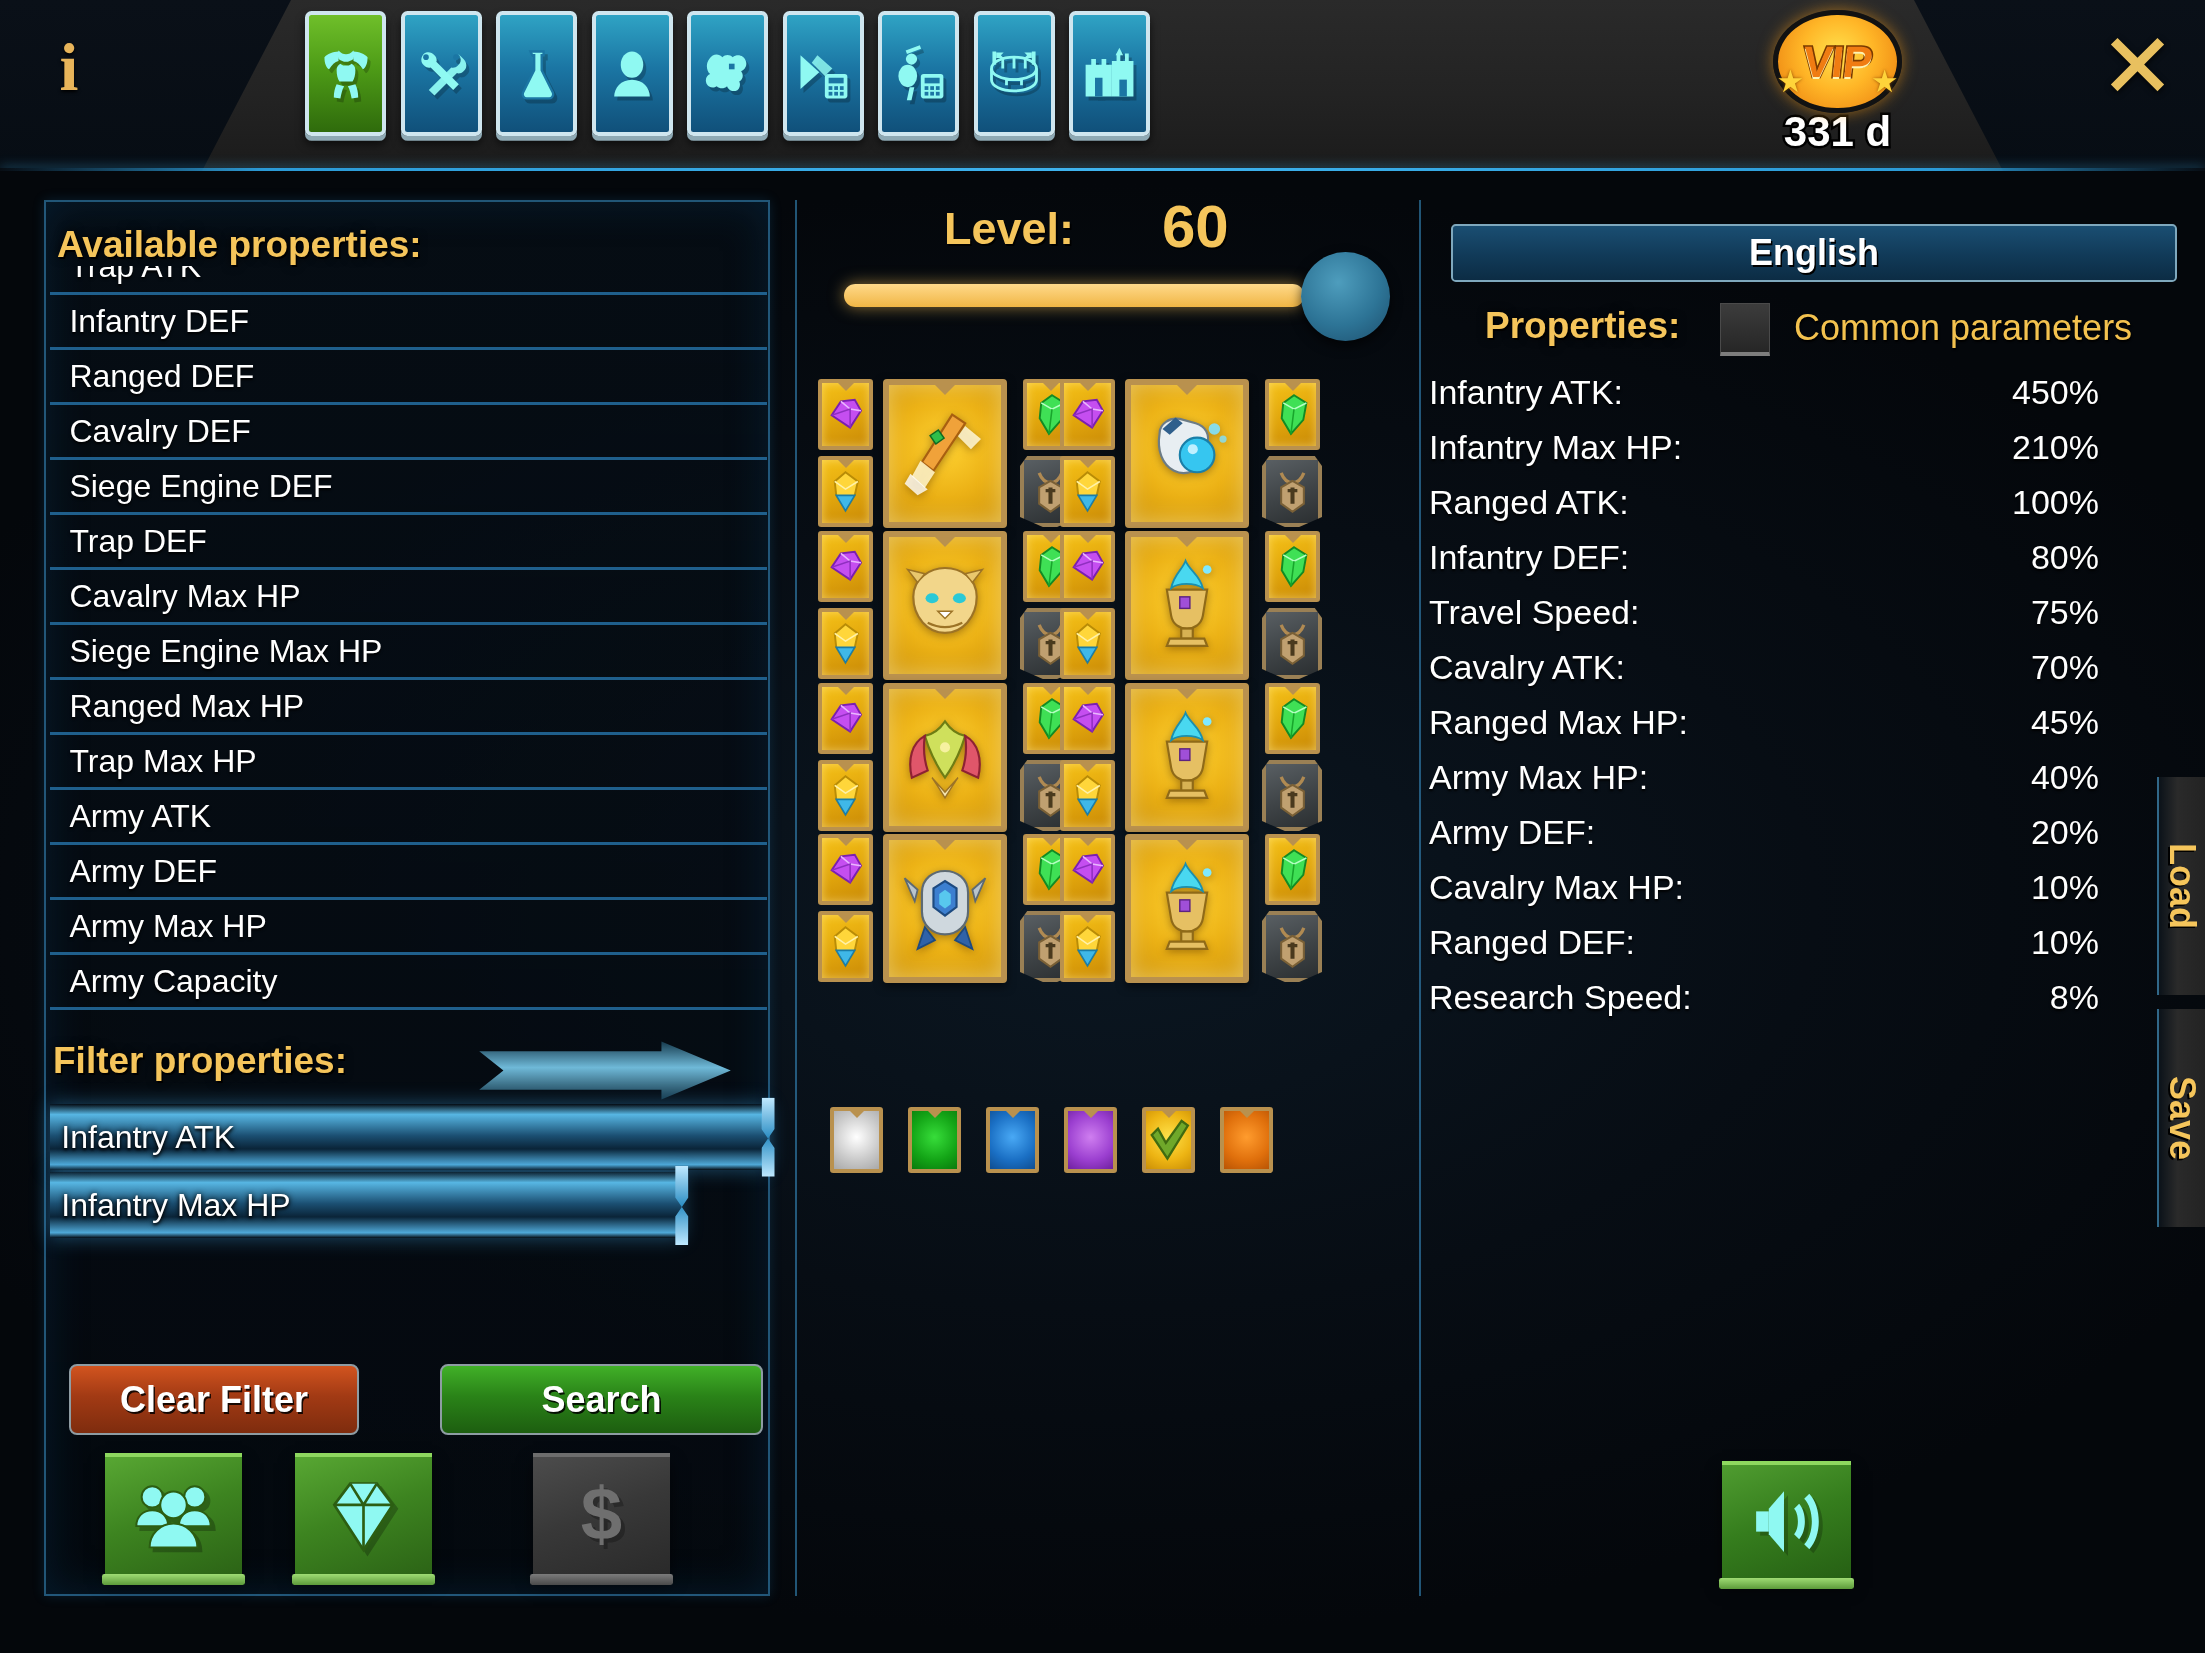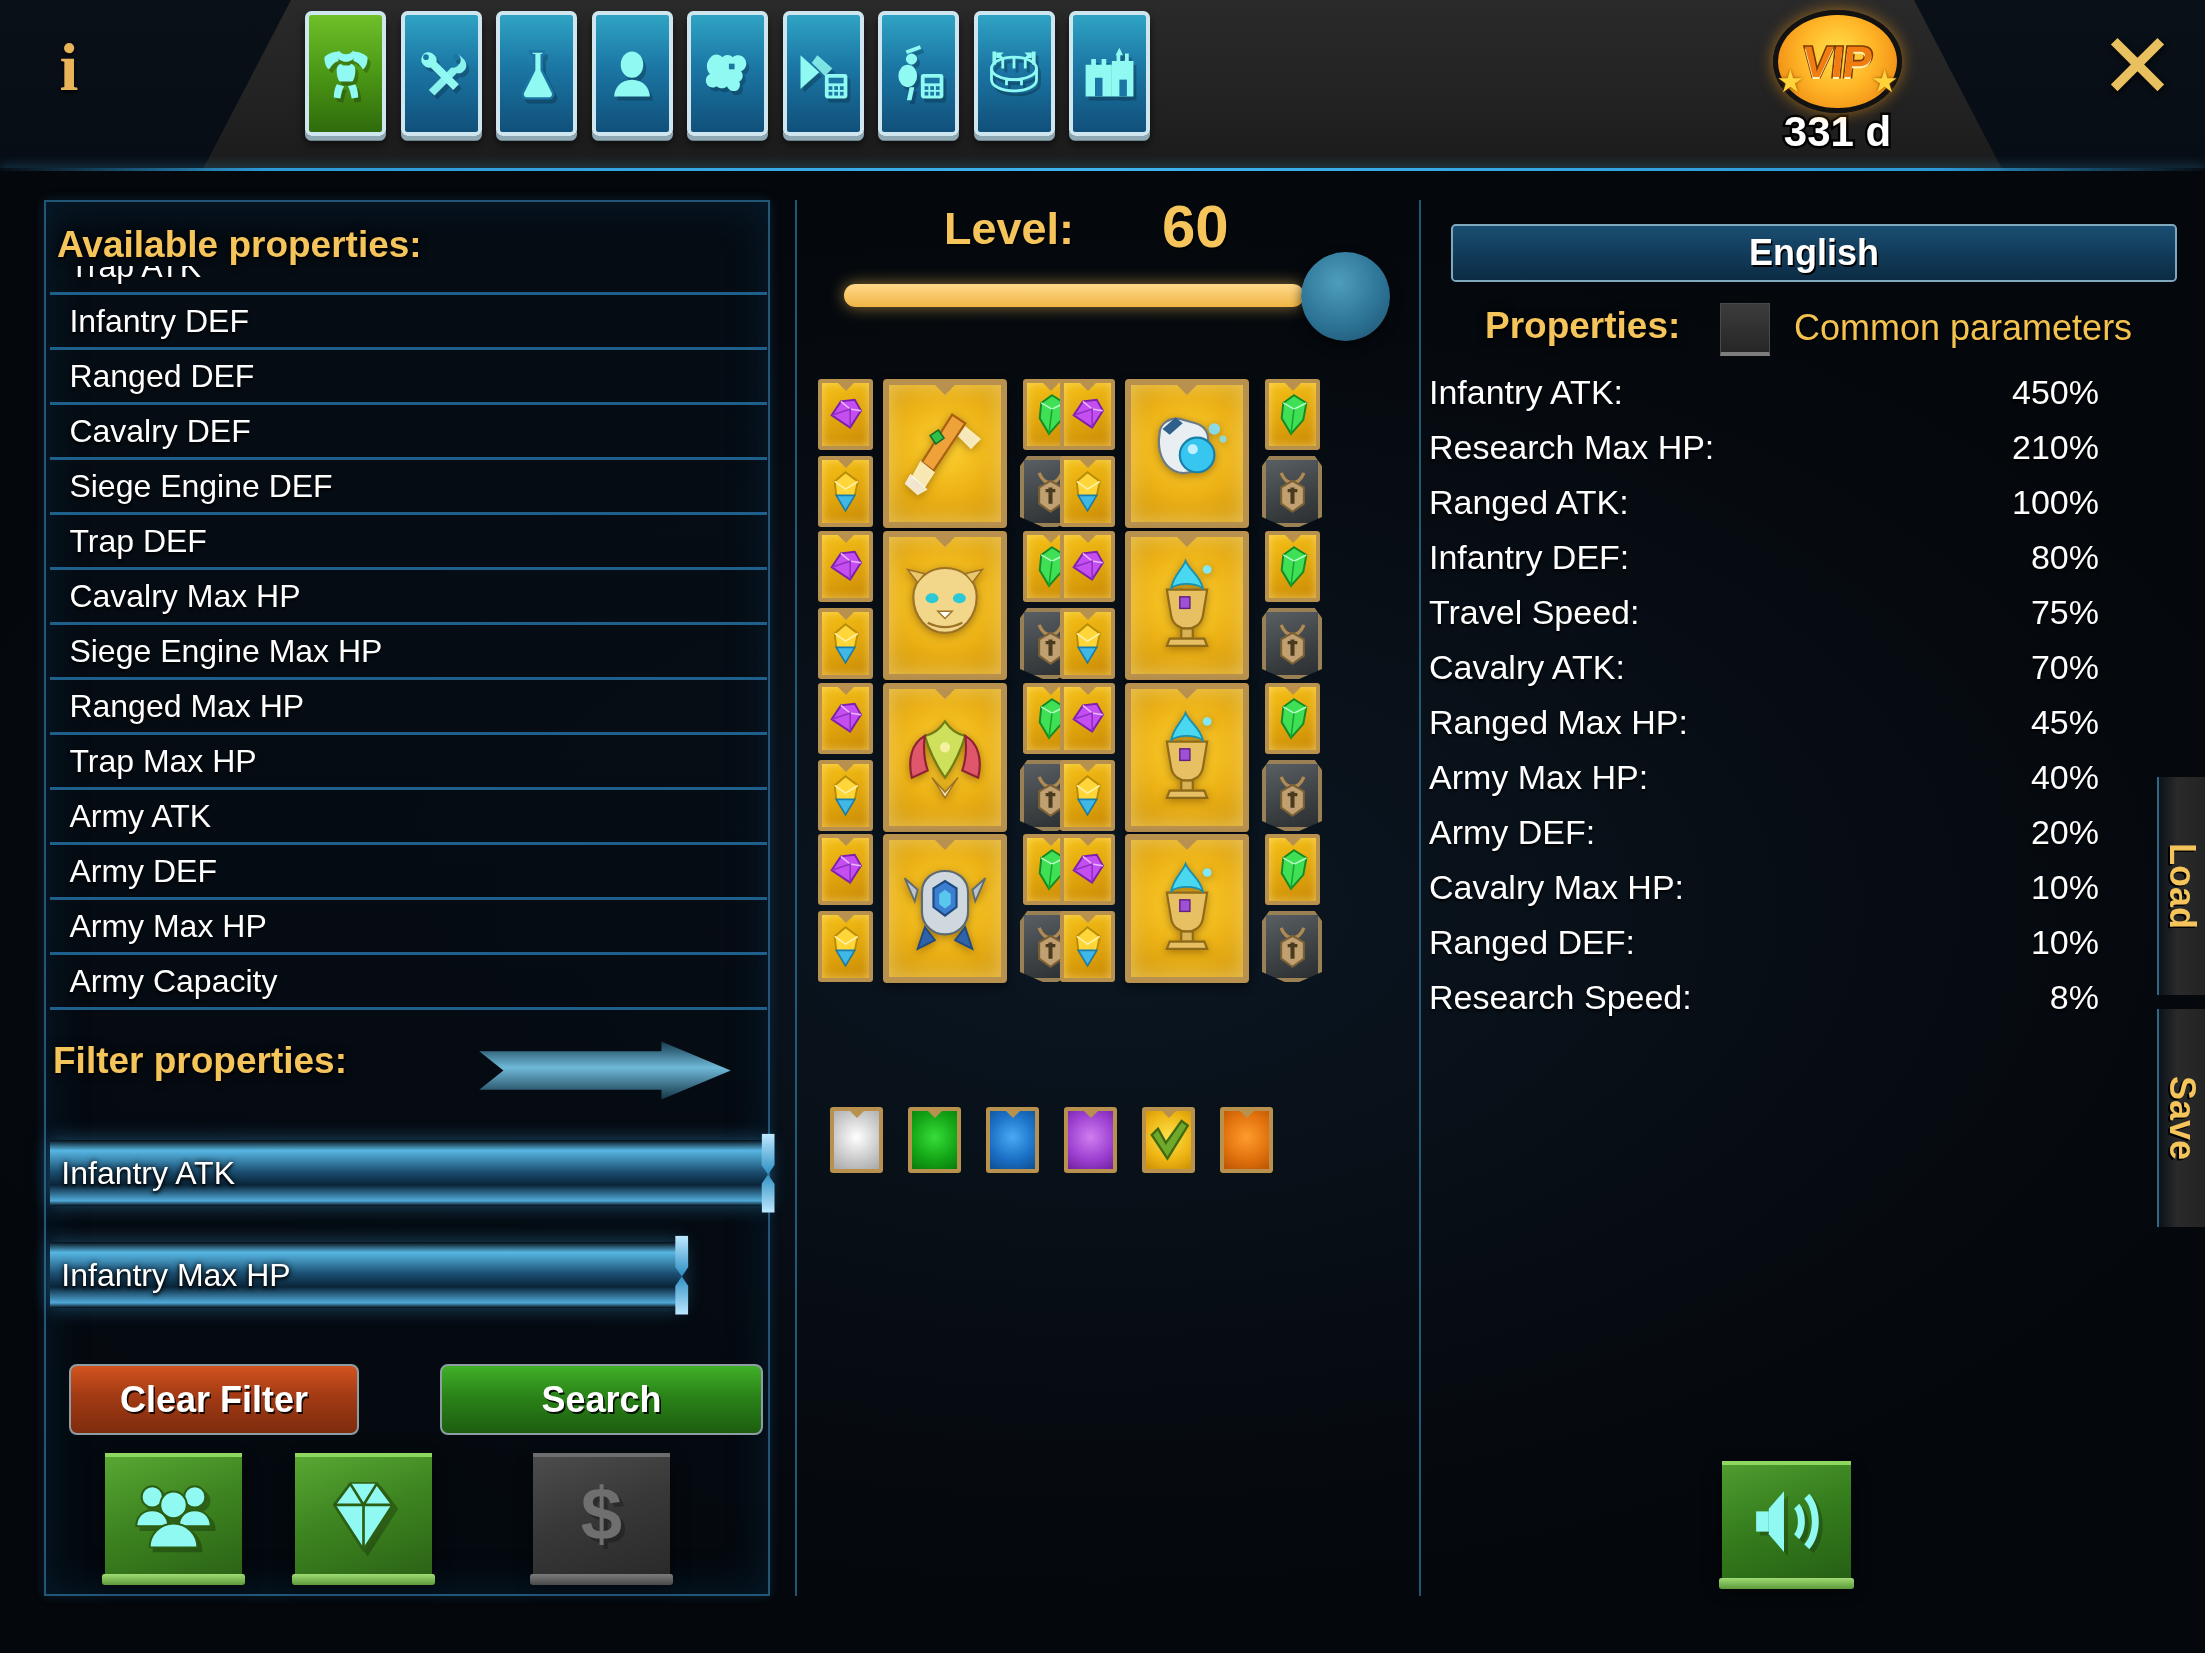--- a/index.html
+++ b/index.html
@@ -122,21 +122,21 @@
 
   #filter-title { position:absolute; left:53px; top:1040px;text-align:right; }
   #filter-arrow {
     position:absolute; left:476px; top:1035px; width:258px; height:71px; cursor:pointer;
   }
   #filter-arrow svg { width:258px; height:71px; }
 
   #filter-list { position:absolute; left:50px; top:1104px; width:718px; }
   .filter-row {
     position:relative; height:66px; margin-bottom:2.4px; cursor:pointer;
-    display:flex; align-items:center;margin-top:36px;
+    display:flex; align-items:center;
   }
   .filter-fill {
     position:absolute; left:0; top:0; height:66px;
     background:linear-gradient(180deg,
       rgba(5,20,32,.1) 0%,
       #57b6e3 16%,
       #1b4f72 48%,
       #0a2438 68%,
       #4fa9d8 92%,
       rgba(5,20,32,.1) 100%);
@@ -1017,21 +1017,21 @@
   <div class="section-title" id="props-title">Properties:</div>
   <div id="common-check"></div>
   <div id="common-label">Common parameters</div>
 
   <div id="props-list">
       <div class="stat-row hl">
         <span>Infantry ATK:</span>
         <span class="stat-val">450%</span>
       </div>
       <div class="stat-row hl">
-        <span>Research Max HP:</span>
+        <span>Infantry Max HP:</span>
         <span class="stat-val">210%</span>
       </div>
       <div class="stat-row">
         <span>Ranged ATK:</span>
         <span class="stat-val">100%</span>
       </div>
       <div class="stat-row">
         <span>Infantry DEF:</span>
         <span class="stat-val">80%</span>
       </div>

